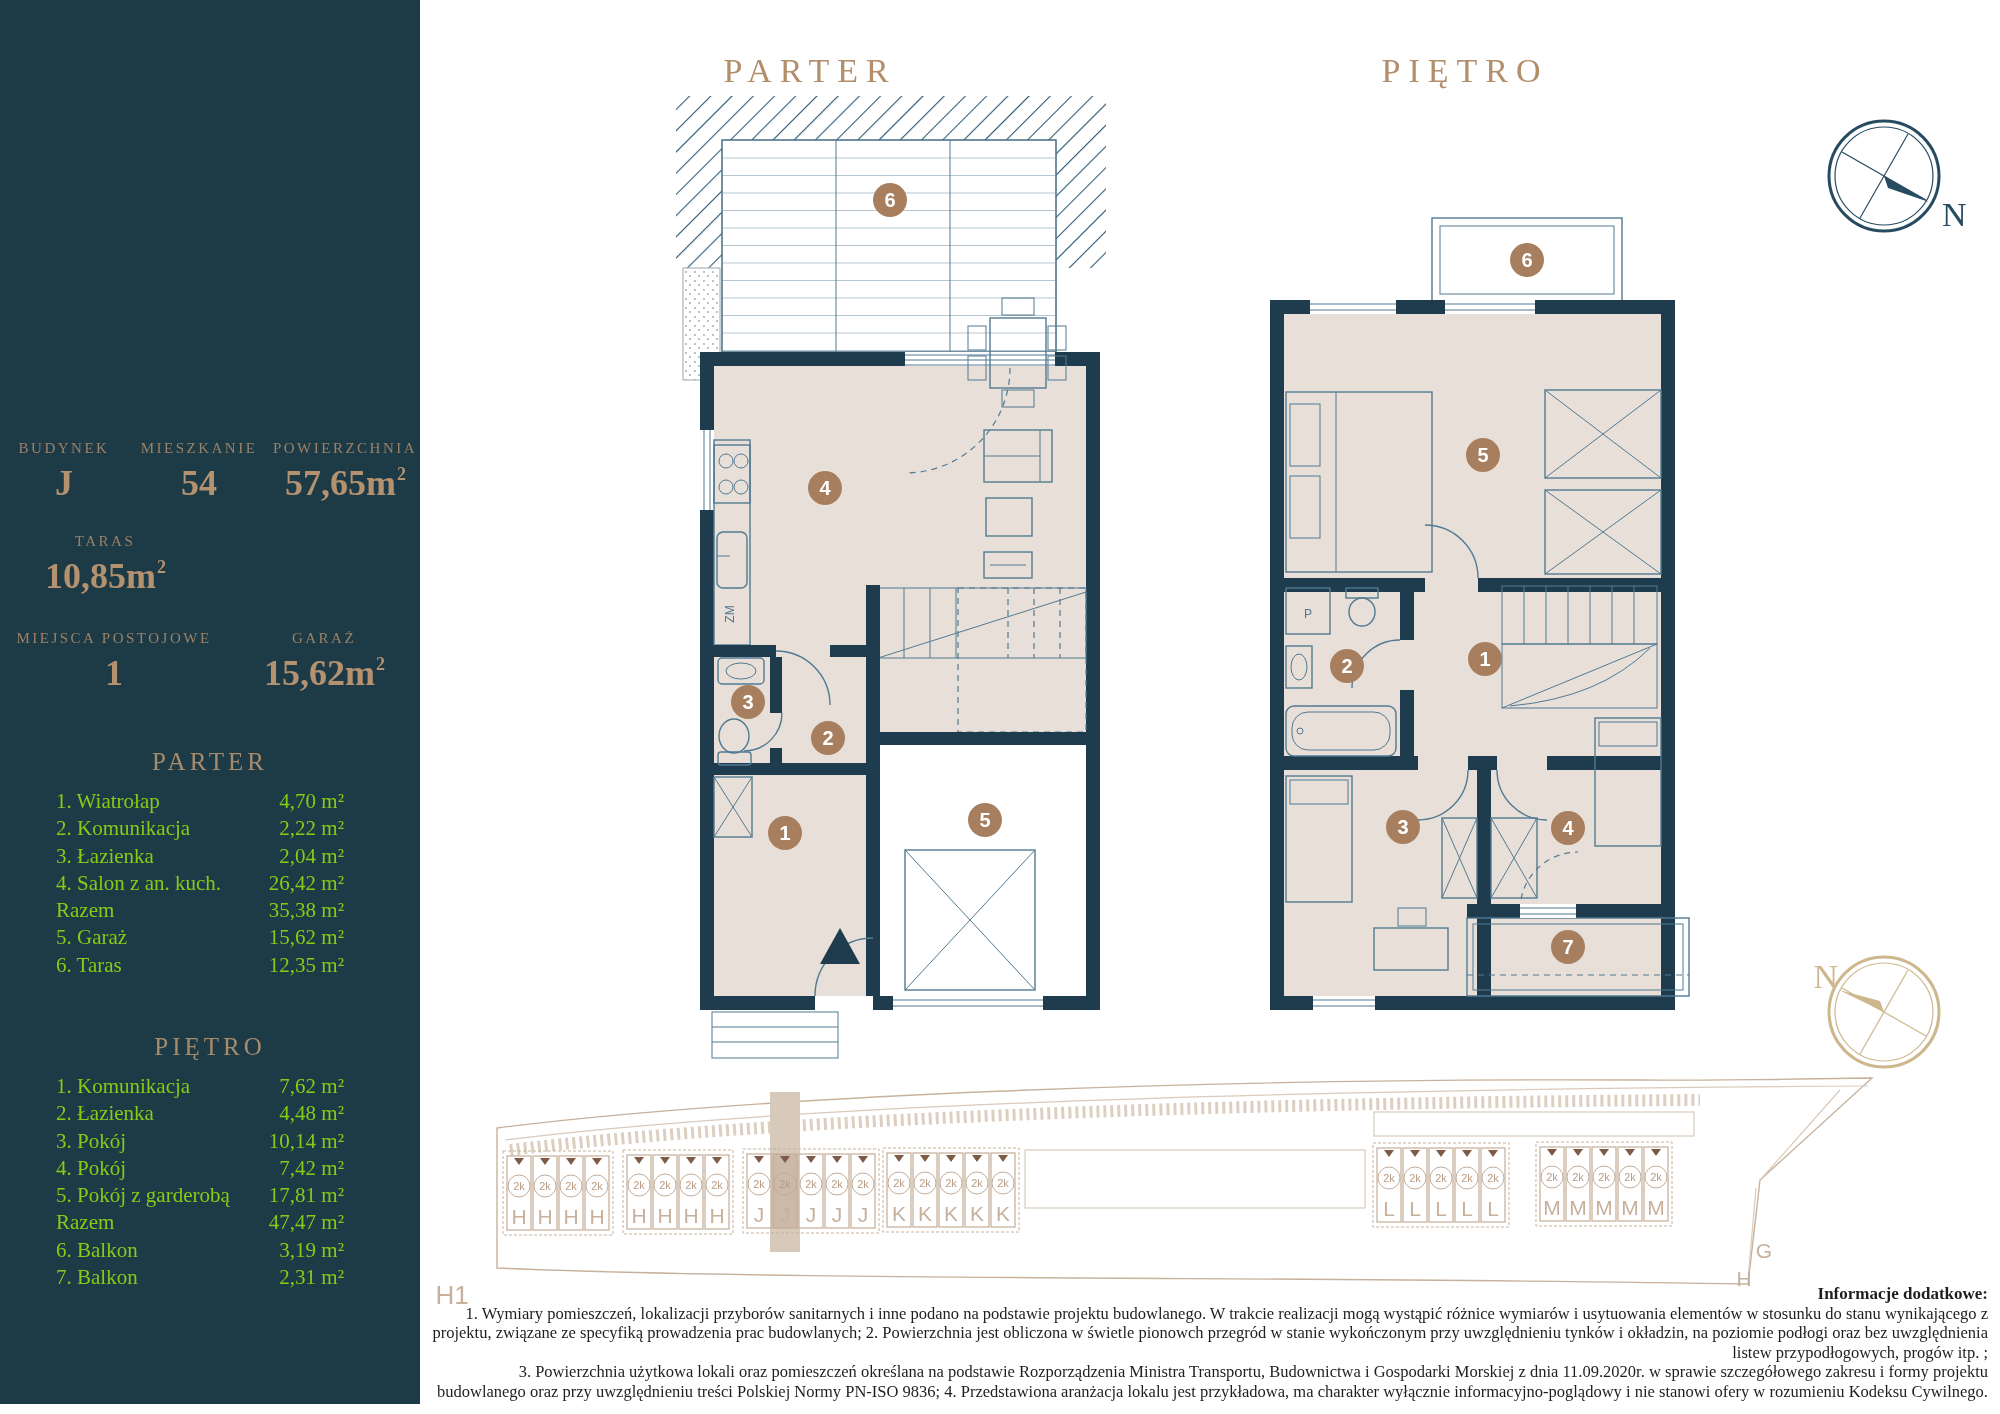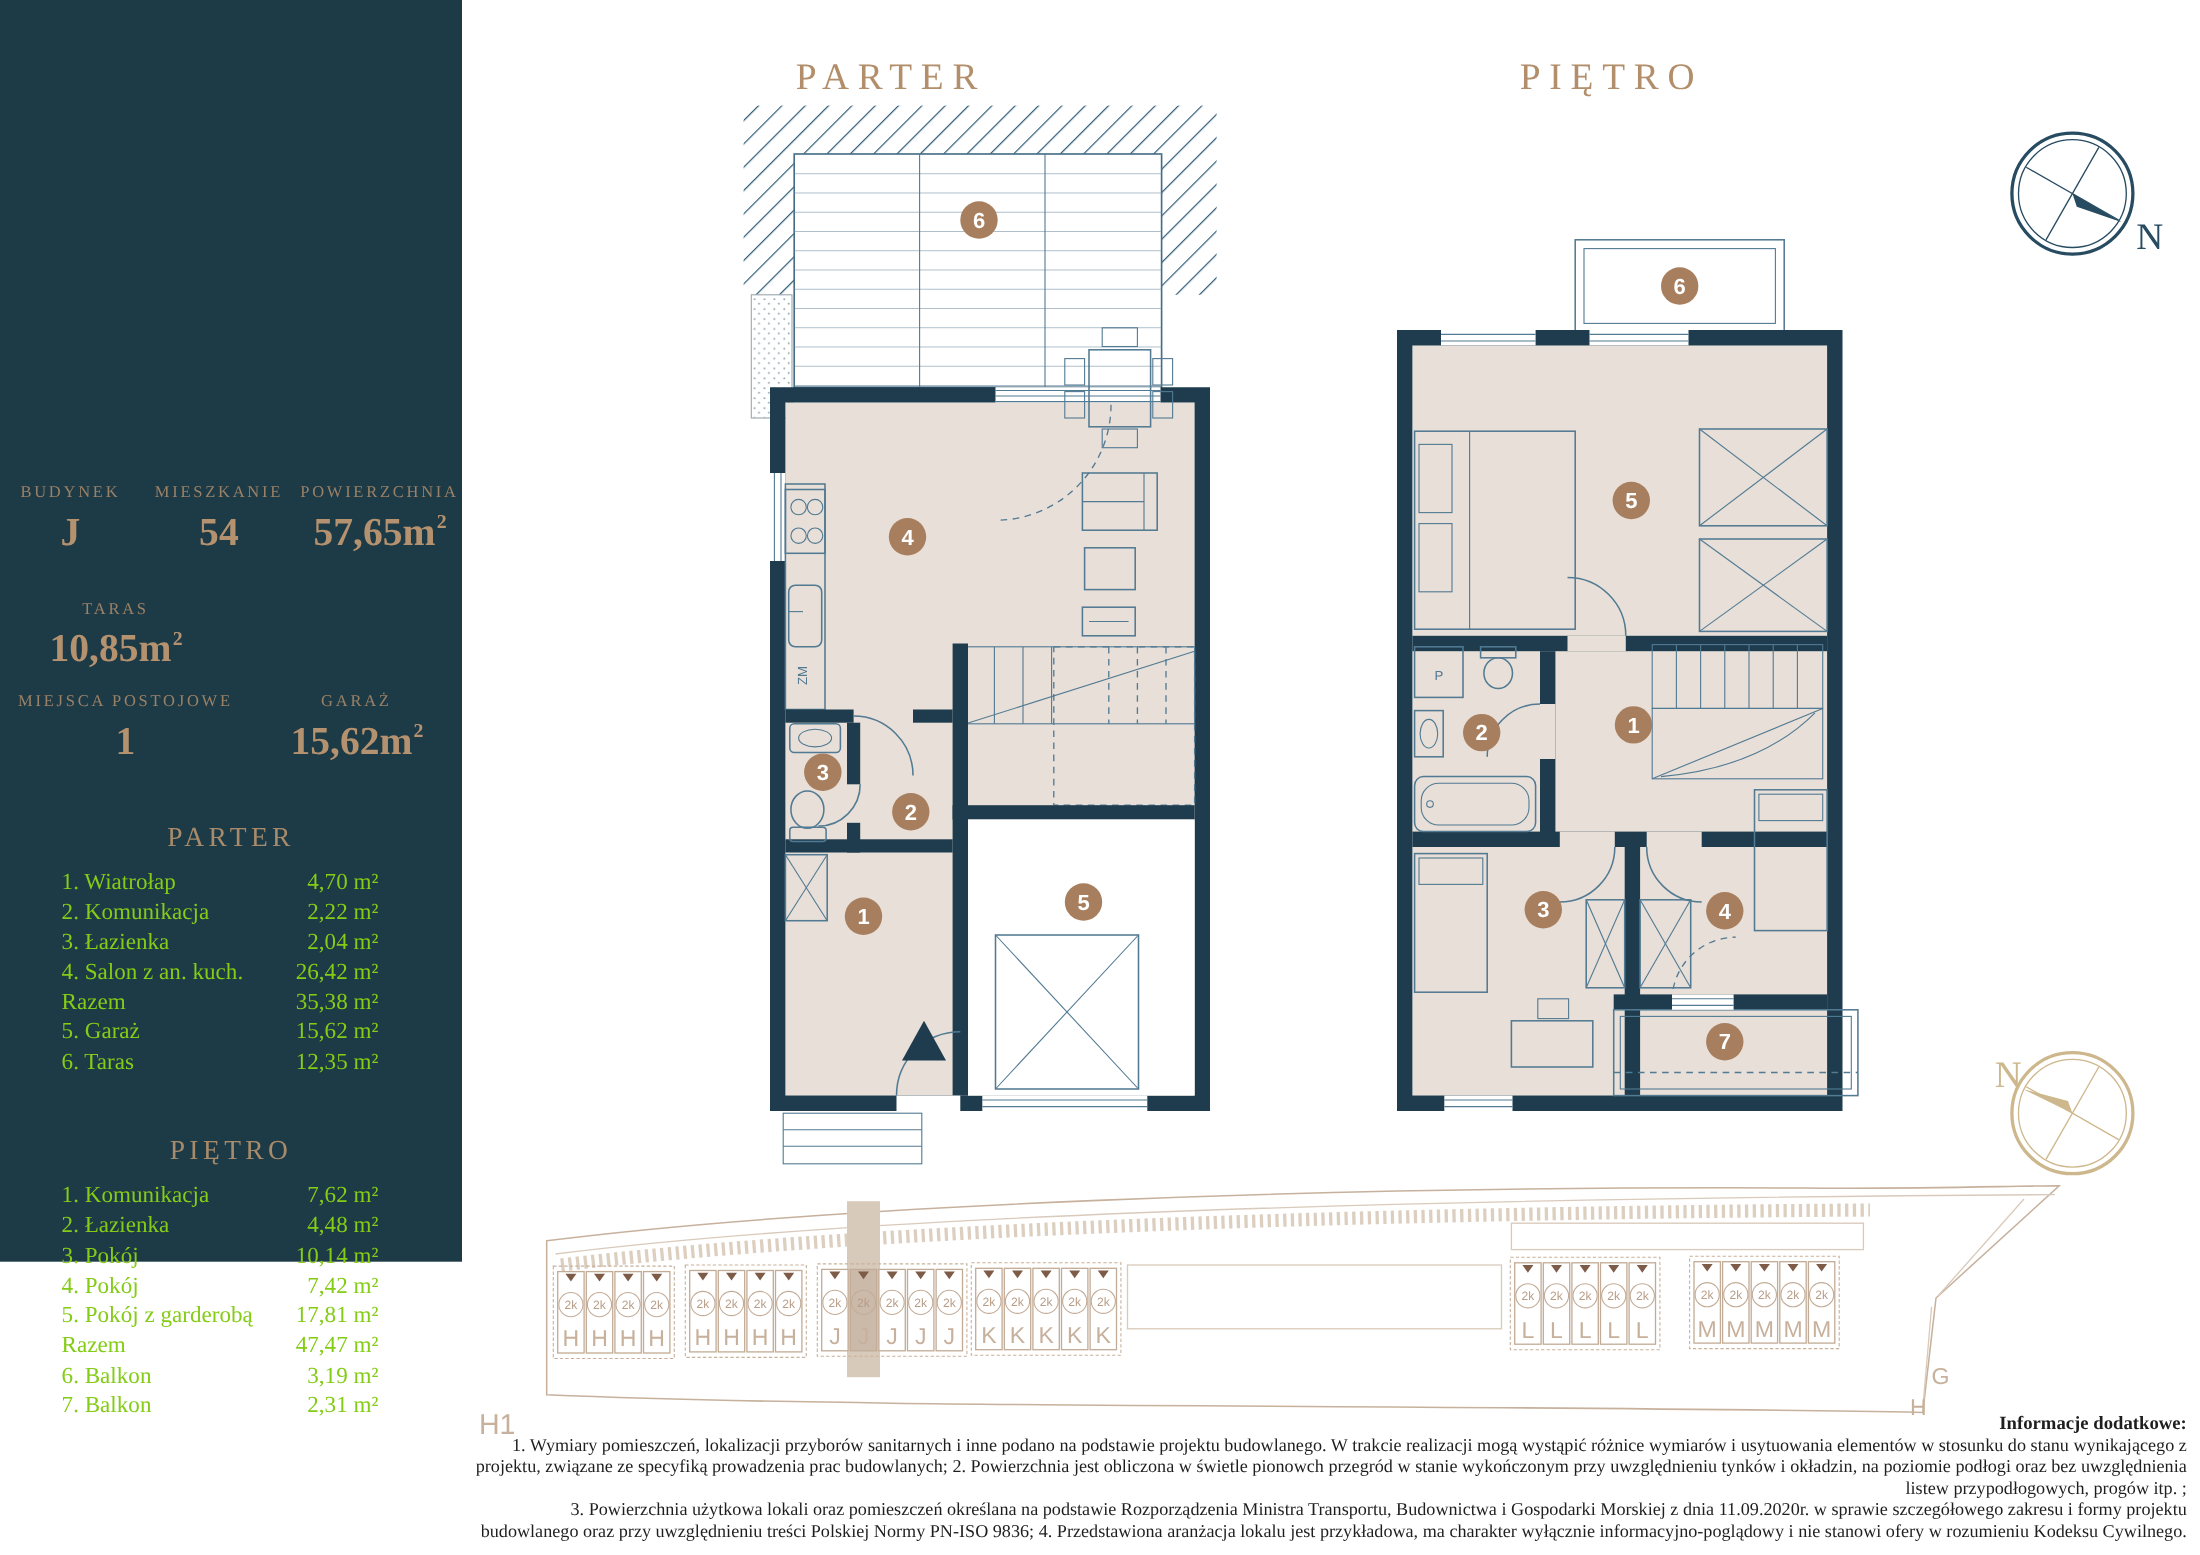--- a/index.html
+++ b/index.html
@@ -1,25 +1,25 @@
 <!DOCTYPE html>
 <html><head>
 <meta charset="utf-8">
 <style>
   html,body{margin:0;padding:0;background:#fff;}
   #page{position:relative;width:2000px;height:1414px;background:#fff;overflow:hidden;
         font-family:"Liberation Serif",serif;}
   
-  .sidebar{position:absolute;left:0;top:0;width:420px;height:1147px;background:#1d3a47;}
+  .sidebar{position:absolute;left:0;top:0;width:420px;height:1404px;background:#1d3a47;}
   .srow{position:absolute;left:0;width:420px;display:grid;text-align:center;color:#b5926f;}
   .srow .lab{font-size:15px;letter-spacing:2.5px;color:#9b8165;}
   .srow .val{font-size:36px;font-weight:bold;line-height:38px;}
   .srow .val sup{font-size:18px;position:relative;top:-2px;left:1px;}
   .row1{top:440px;grid-template-columns:128px 142px 150px;}
-  .row2{top:533px;grid-template-columns:210px 210px;margin-top:13px;}
+  .row2{top:533px;grid-template-columns:210px 210px;}
   .row3{top:630px;grid-template-columns:228px 192px;}
   .shead{position:absolute;left:0;width:420px;text-align:center;color:#a78b6b;
          font-size:25px;letter-spacing:4px;}
   .room-list{position:absolute;left:56px;right:76px;color:#84cc16;font-size:21px;}
   .room-row{display:flex;justify-content:space-between;line-height:27.3px;}
   .room-row.bold{font-weight:normal;}
   
   .plan-title{position:absolute;top:52px;transform:translateX(-50%);color:#b28e6a;
               font-size:34px;letter-spacing:8px;}
   #t-parter{left:810px;}

